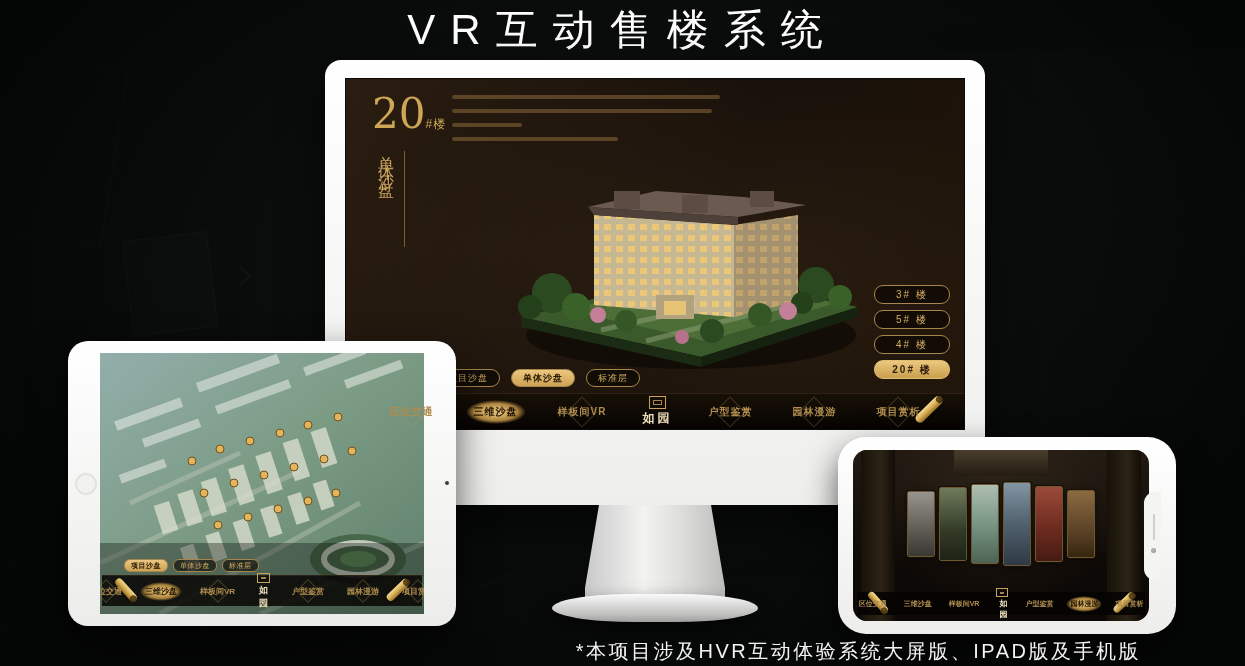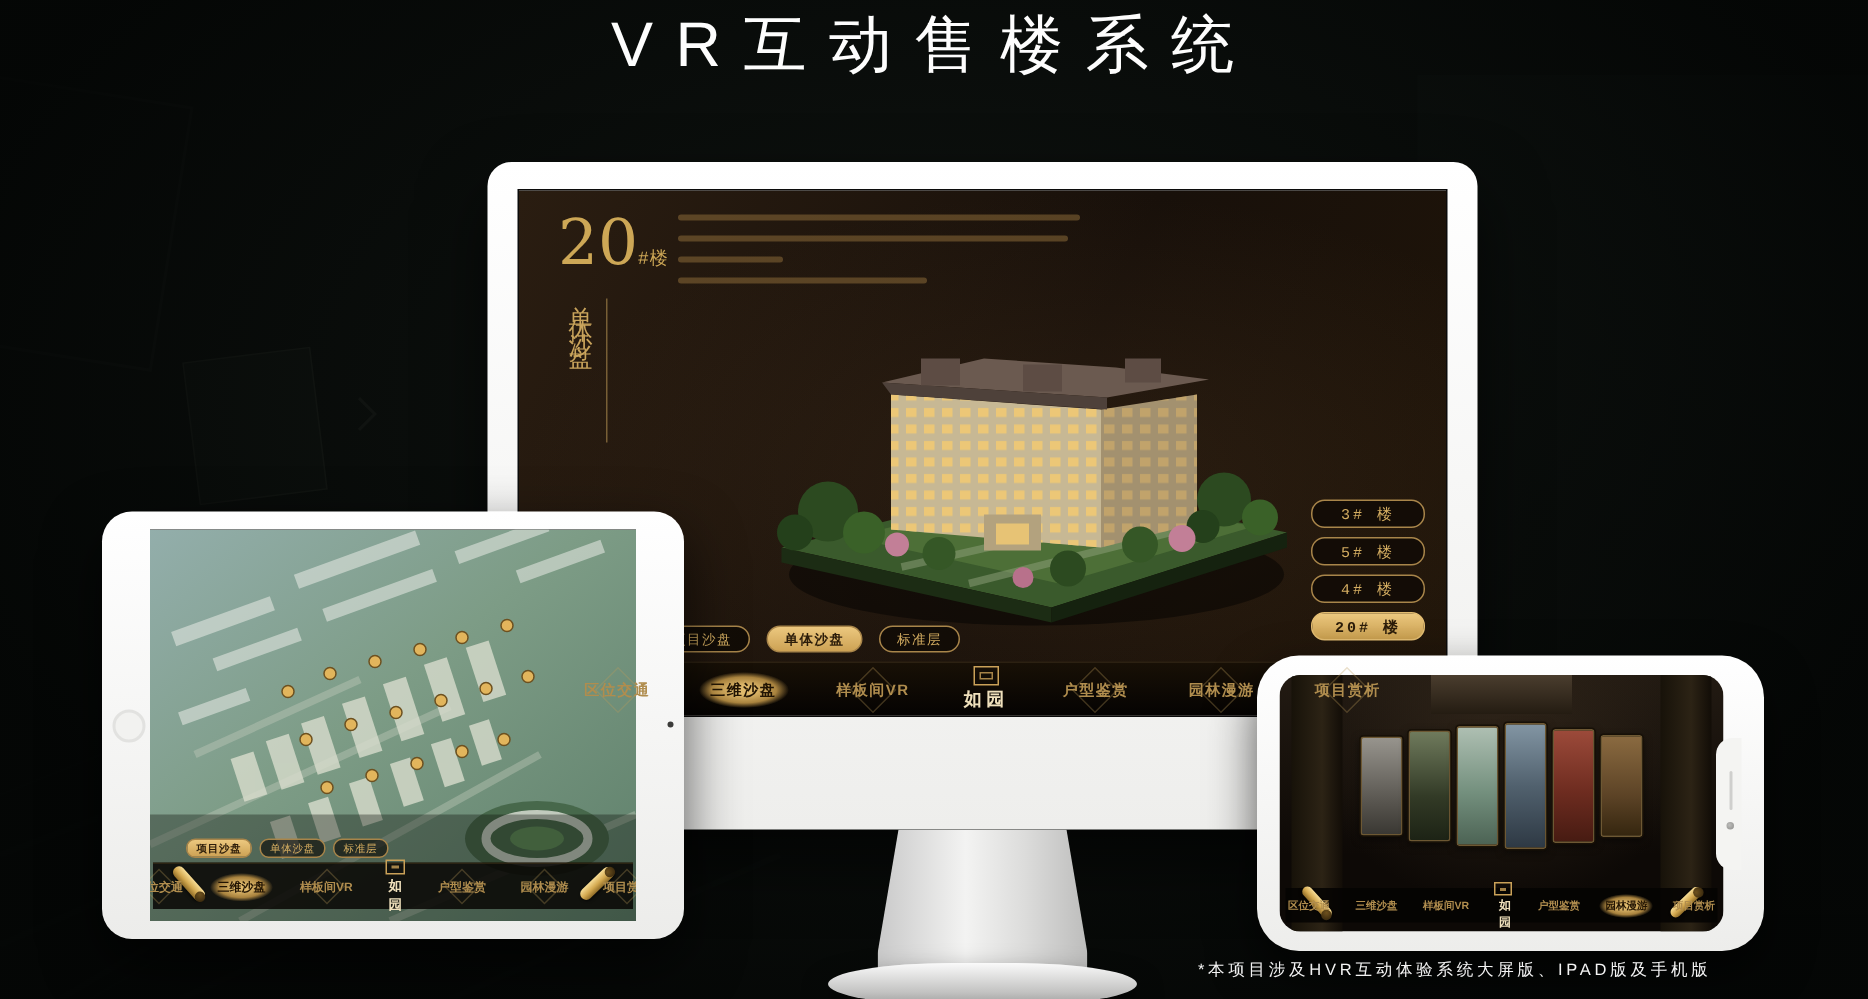--- a/index.html
+++ b/index.html
@@ -20,31 +20,31 @@
     transform:rotate(45deg);}
   .bg-roads{position:absolute;left:0;top:380px;width:560px;height:286px;opacity:.35;}
   .bg-right{position:absolute;right:0;top:50px;width:300px;height:560px;
     background:linear-gradient(200deg, rgba(30,42,38,.35), rgba(12,16,14,.1) 55%, rgba(34,30,22,.28));}
   .bg-bottom{position:absolute;left:420px;bottom:0;width:560px;height:120px;
     background:linear-gradient(0deg, rgba(28,30,24,.4), rgba(0,0,0,0));}
 
   
   .page-title{position:absolute;top:2px;left:0;right:0;text-align:center;
     color:#fdfdfd;font-size:42px;font-weight:400;letter-spacing:15px;}
-  .footnote{position:absolute;right:104px;bottom:12px;color:#f3f3f3;
-    font-size:11px;letter-spacing:2.5px;margin-top:20px;}
+  .footnote{position:absolute;right:104px;bottom:1px;color:#f3f3f3;
+    font-size:20px;letter-spacing:2.5px;margin-top:20px;}
   .scroll-icon{width:34px;height:9px;border-radius:5px;display:inline-block;position:relative;
     background:linear-gradient(180deg,#f7dd96,#d3a84f 55%,#8f6c28);
     box-shadow:0 1px 2px rgba(0,0,0,.6);}
   .scroll-icon::after{content:"";position:absolute;right:-1px;top:1px;width:7px;height:7px;
     border-radius:50%;background:radial-gradient(circle at 35% 35%, #6e511e, #2c1f0a);}
   .tilt-l{transform:rotate(48deg);} .tilt-r{transform:rotate(-44deg);}
 
   
-  .monitor{position:absolute;left:325px;top:60px;width:660px;margin-top:48px;}
+  .monitor{position:absolute;left:325px;top:60px;width:660px;}
   .monitor-frame{width:660px;height:445px;background:linear-gradient(#ffffff,#eeeeec);
     border-radius:16px;box-shadow:0 20px 44px rgba(0,0,0,.6);
     padding:18px 20px 0;box-sizing:border-box;}
   .monitor-screen{width:620px;height:352px;position:relative;overflow:hidden;
     border:1px solid #0b0b0b;box-sizing:border-box;
     background:
       radial-gradient(ellipse at 60% 55%, rgba(74,52,30,.35), rgba(0,0,0,0) 70%),
       linear-gradient(115deg,#2a1d11,#18100a 55%,#201509);}
   .screen-title{position:absolute;left:26px;top:14px;line-height:1;}
   .block-number{font-family:"DejaVu Serif",serif;font-size:42px;color:#cda756;}
@@ -56,21 +56,21 @@
   .desc-lines{position:absolute;left:106px;top:16px;width:268px;}
   .desc-line{height:4px;border-radius:2px;background:#8a6a38;opacity:.55;margin-bottom:10px;}
   .dl1{width:100%}.dl2{width:97%}.dl3{width:26%}.dl4{width:62%}
 
   .building-wrap{position:absolute;left:160px;top:66px;width:360px;height:232px;}
 
   .bldg-btns{position:absolute;right:14px;top:206px;display:flex;flex-direction:column;gap:6px;}
   .bldg-btn{width:74px;height:17px;font-size:10px;letter-spacing:2px;color:#d4ad61;
     background:rgba(16,10,5,.82);border:1px solid #a8854a;border-radius:9px;
     display:flex;align-items:center;justify-content:center;
-    font-family:Liberation Mono, monospace;}
+    font-family:Liberation Sans, sans-serif;}
   .bldg-btn.active{background:linear-gradient(#ecc87f,#c99f4f);color:#2c1d0a;font-weight:bold;
     border-color:#e3bd72;}
 
   .sub-tabs{position:absolute;left:90px;bottom:42px;display:flex;gap:11px;}
   .sub-tab{height:16px;padding:0 11px;font-size:9px;letter-spacing:1px;color:#d4ad61;
     border:1px solid #a8854a;border-radius:9px;background:rgba(8,5,2,.55);
     display:flex;align-items:center;}
   .sub-tab.active{background:linear-gradient(#ecc87f,#cda254);color:#2c1d0a;font-weight:bold;}
 
   .navbar{position:absolute;left:0;right:0;bottom:0;height:35px;

